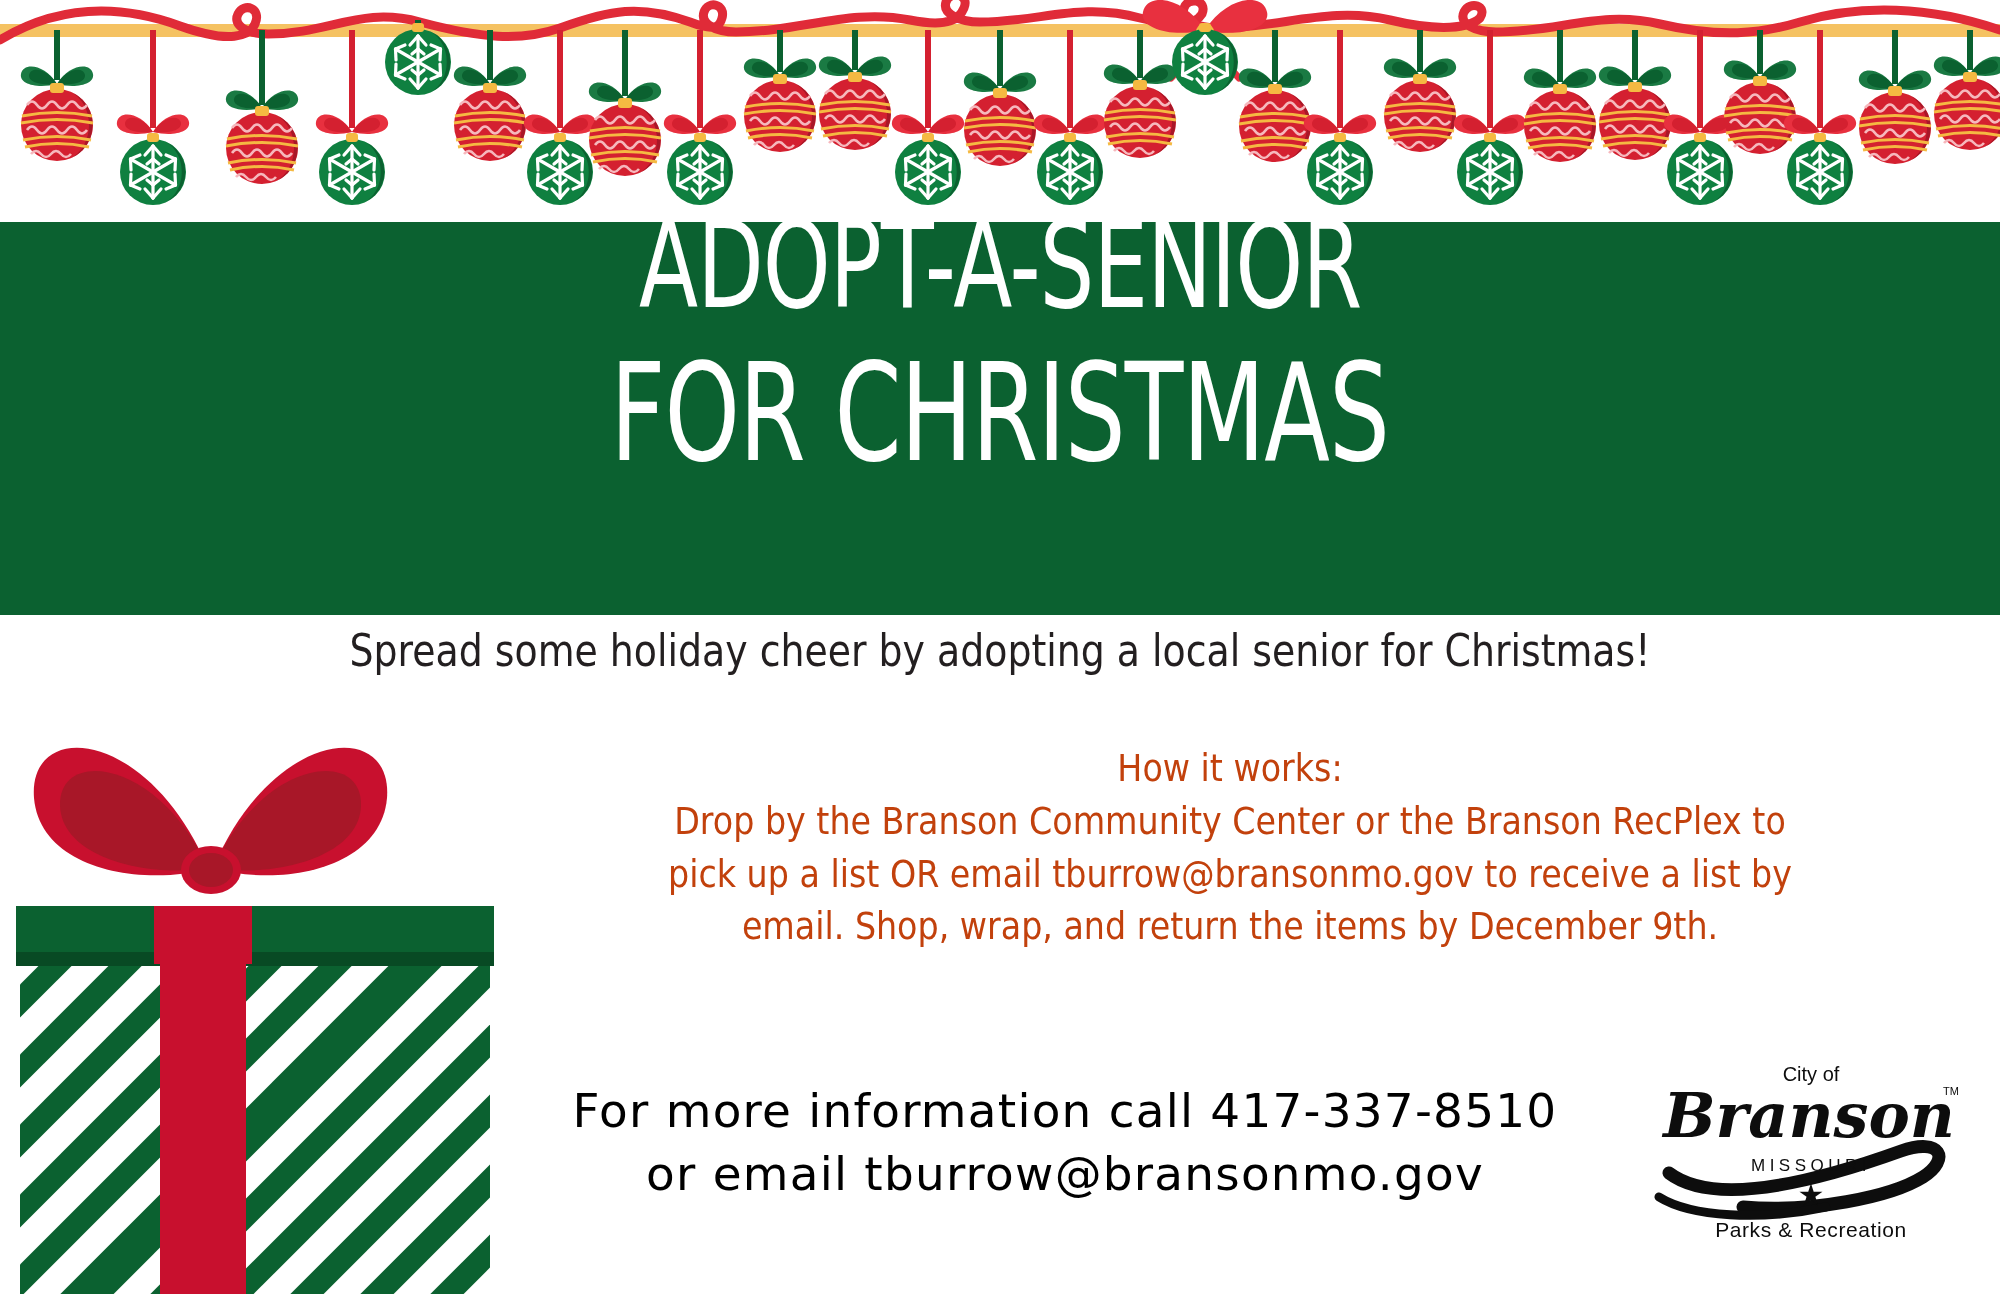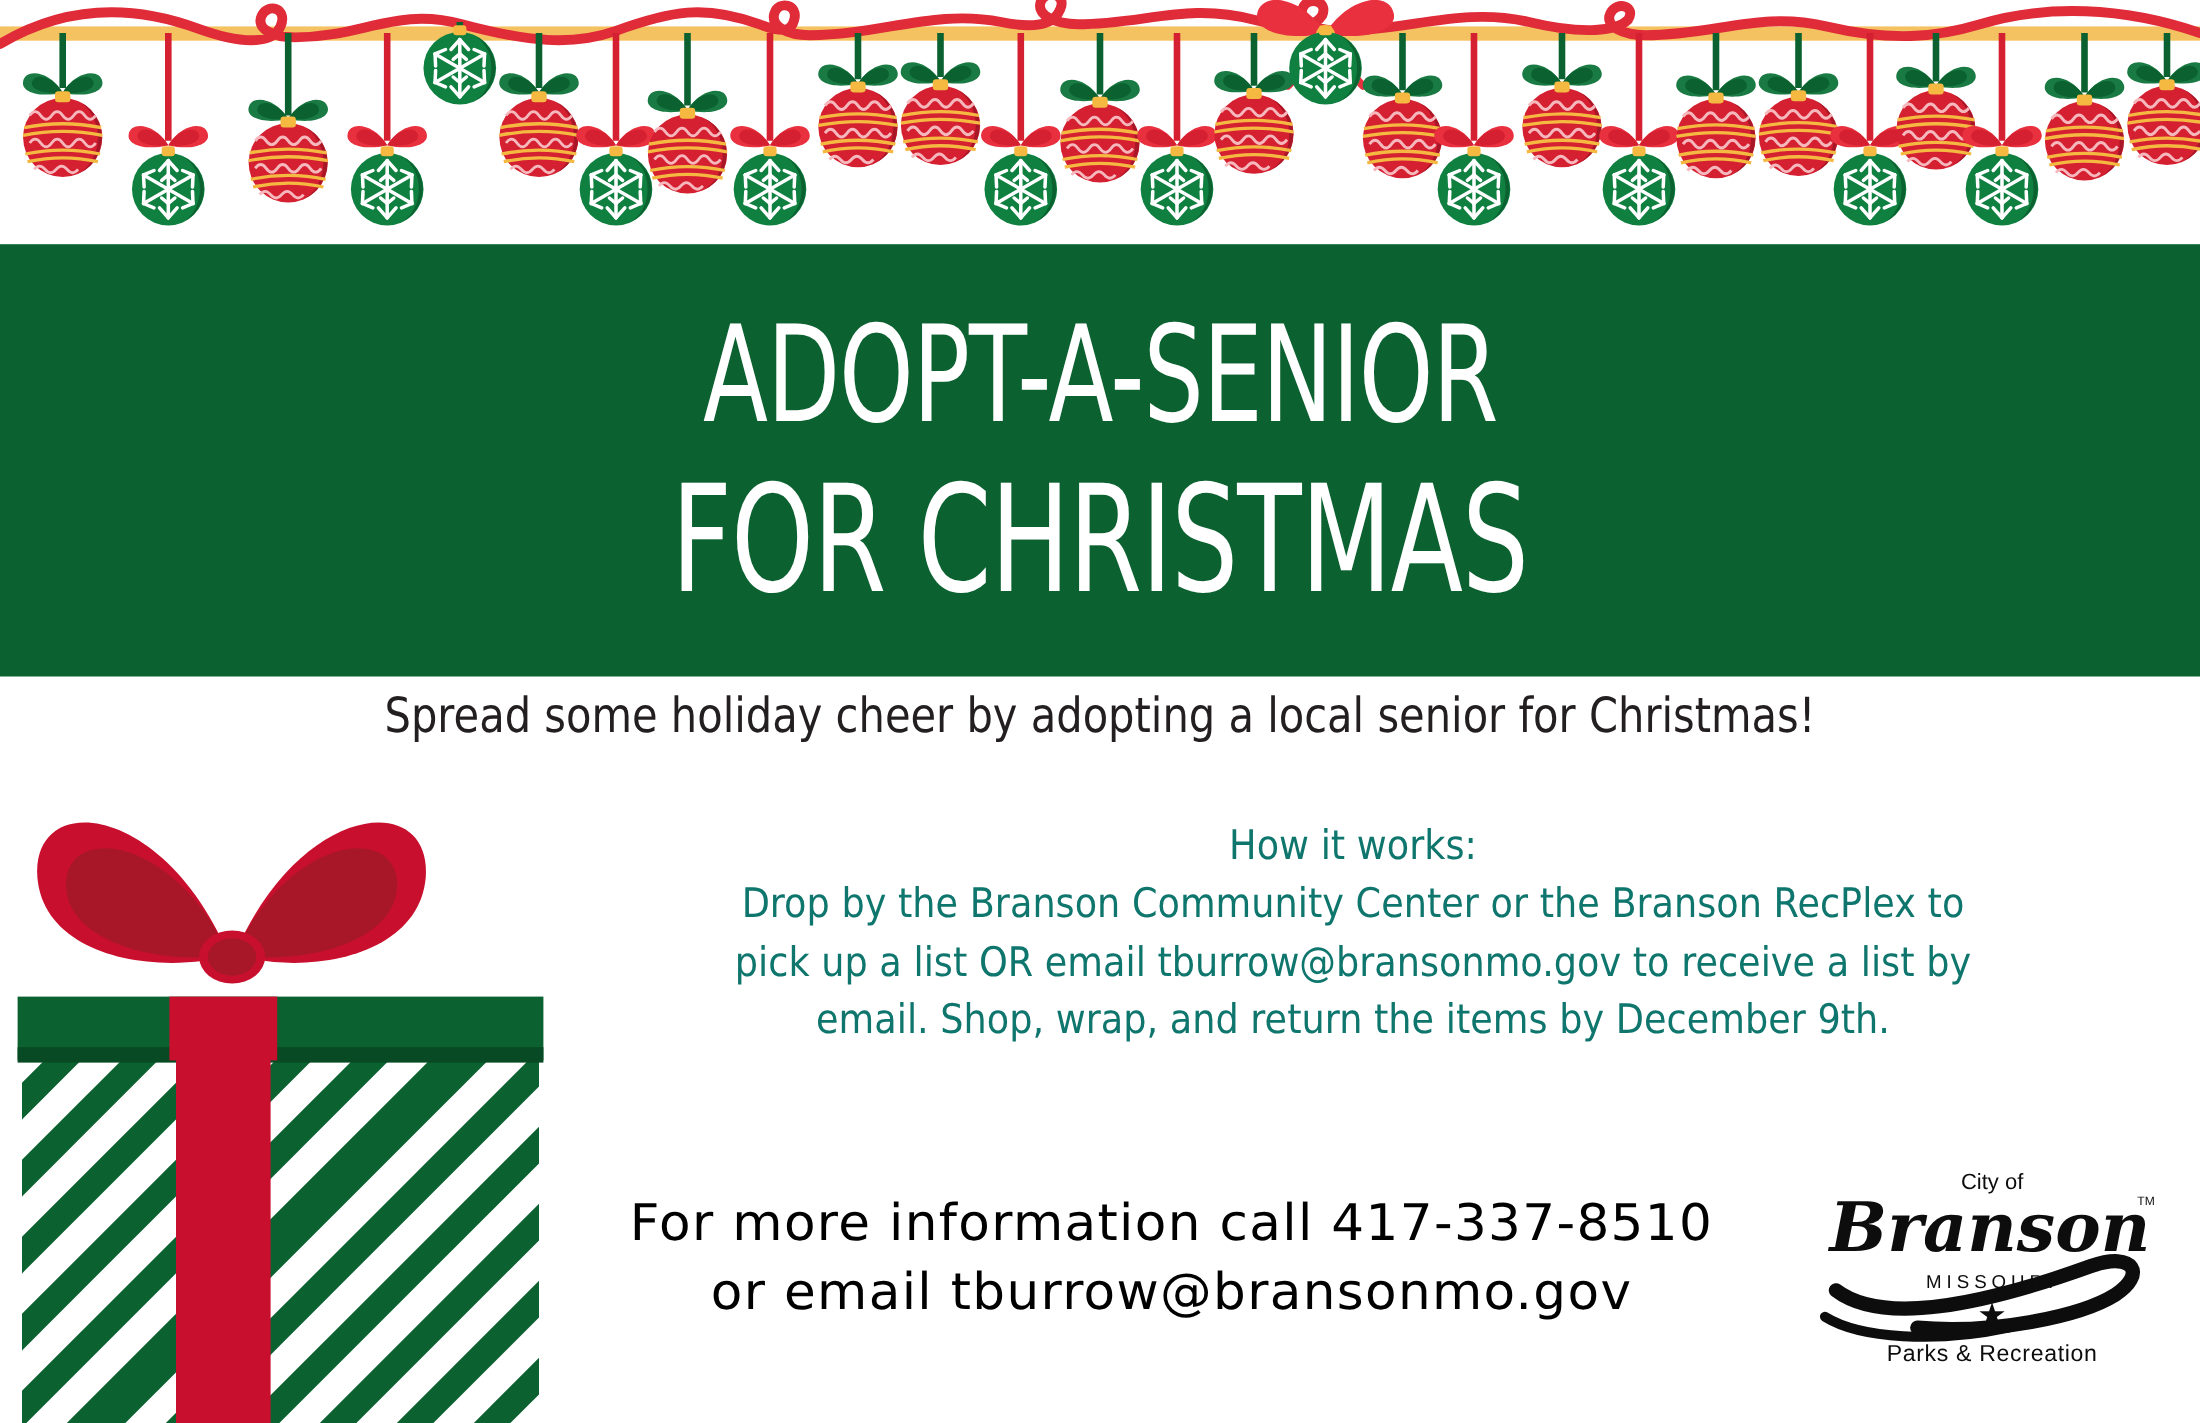--- a/index.html
+++ b/index.html
@@ -27,21 +27,20 @@
   #title-banner {
     position: absolute;
     left: 0;
     top: 222px;
     width: 2000px;
     height: 393px;
     background: #0B6130;
     display: flex;
     flex-direction: column;
     align-items: center;
-    justify-content: center;
   }
   .title-line {
     color: #ffffff;
     font-family: "DejaVu Sans", sans-serif;
     font-weight: 400;
     letter-spacing: -1px;
     line-height: 0.95;
     white-space: nowrap;
     transform: scaleY(1.35) scaleX(0.96);
     transform-origin: center center;
@@ -74,21 +73,21 @@
   }
 
   
   #body-copy {
     position: absolute;
     left: 520px;
     top: 745px;
     width: 1420px;
     text-align: center;
     font-family: "DejaVu Sans", sans-serif;
-    color: #0f766e;
+    color: #c2410c;
   }
   #how-it-works {
     font-size: 37px;
     line-height: 1.28;
     transform: scaleX(0.9);
     transform-origin: center top;
   }
   #body-lines {
     margin-top: 4px;
     font-size: 37px;

